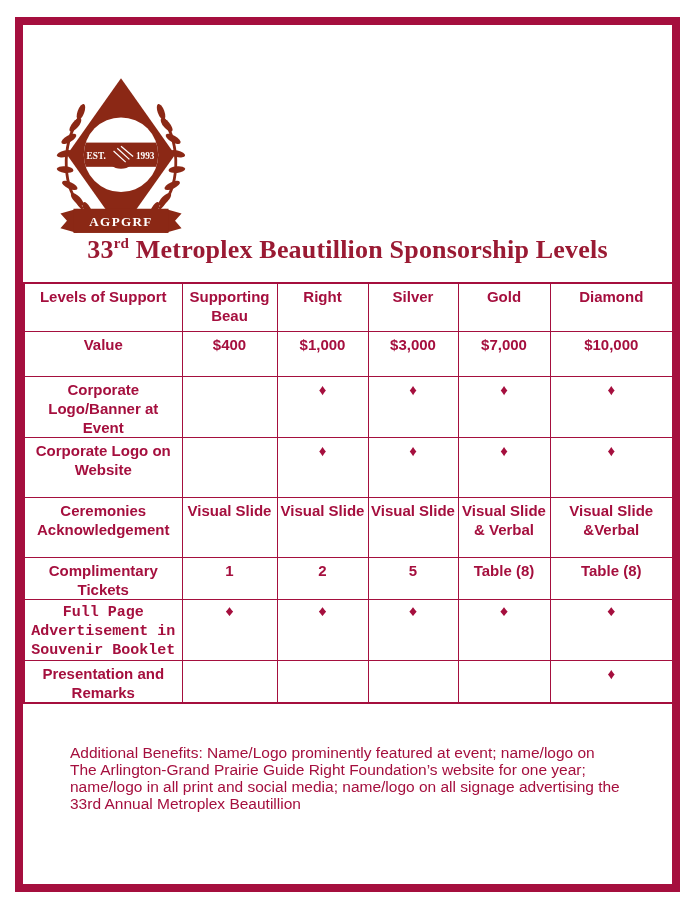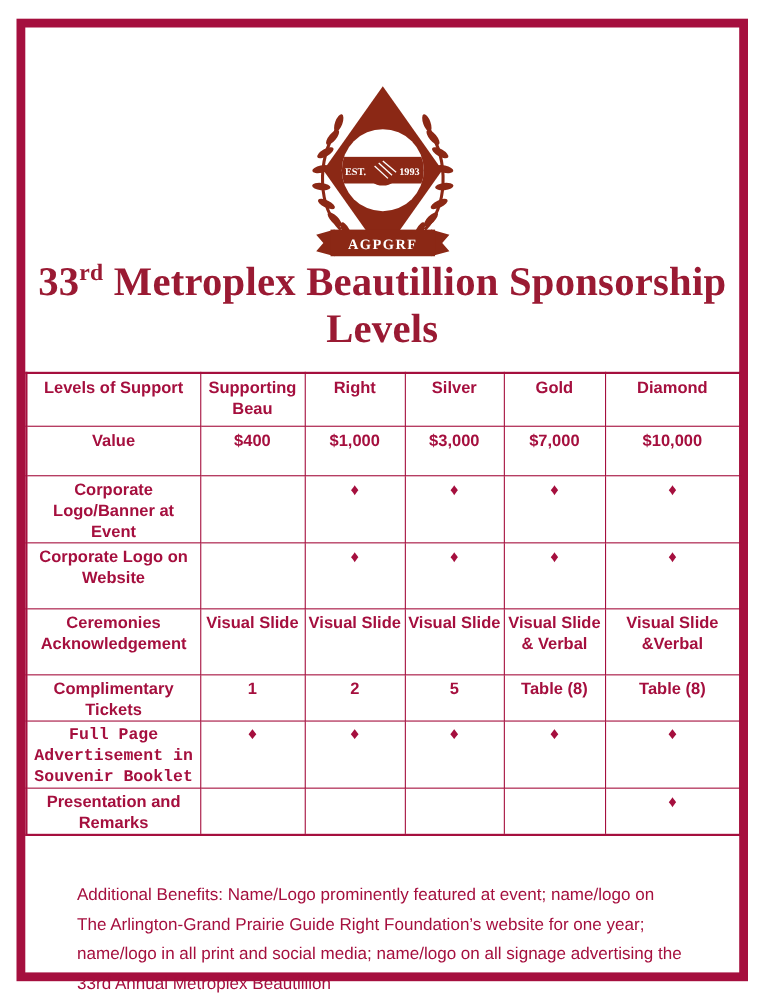--- a/index.html
+++ b/index.html
@@ -9,29 +9,29 @@
   }
   html,body{margin:0;padding:0;background:#fff;}
   .page{
     position:relative;width:696px;height:909px;background:#ffffff;
     font-family:"Liberation Sans",sans-serif;overflow:hidden;
   }
   .frame{
     position:absolute;left:15px;top:17px;width:649px;height:859px;
     border:8px solid var(--accent);background:#fff;
   }
-  .logo-wrap{margin-top:44px;text-align:center;height:160px;}
+  .logo-wrap{margin-top:44px;height:160px;}
   .lg{fill:var(--logo_color);}
   .lg-stroke{stroke:var(--logo_color);fill:none;}
   .lg-white{fill:#ffffff;}
   .lg-wline{stroke:#ffffff;fill:none;}
   .logo-text{font-family:"Liberation Serif",serif;font-weight:bold;}
   .title{
     text-align:center;font-family:"Liberation Serif",serif;font-weight:bold;
-    color:var(--title_color);font-size:37px;margin:6px 0 0 0;letter-spacing:0.2px;
+    color:var(--title_color);font-size:26px;margin:6px 0 0 0;letter-spacing:0.2px;
   }
   .title sup{font-size:0.58em;}
   table.levels{
     width:100%;border-collapse:collapse;table-layout:fixed;margin-top:17px;
     color:var(--accent);
   }
   table.levels th,table.levels td{
     border:1.5px solid var(--accent);
     vertical-align:top;text-align:center;font-weight:bold;
     font-size:15px;line-height:19px;padding:3px 2px 0 2px;
@@ -42,21 +42,21 @@
   tr.r-value{height:45px;}
   tr.r-banner{height:60px;}
   tr.r-website{height:60px;}
   tr.r-ceremonies{height:60px;}
   tr.r-tickets{height:40px;}
   tr.r-fullpage{height:55px;font-family:Liberation Mono, monospace;}
   tr.r-presentation{height:40px;}
   td.gem{font-size:17px;line-height:17px;}
   .footer-note{
     margin:40px 52px 0 47px;
-    color:var(--accent);font-size:15.5px;line-height:27px;font-weight:normal;
+    color:var(--accent);font-size:15.5px;line-height:17px;font-weight:normal;
     text-align:left;
   }
 </style>
 </head>
 <body>
 
 <div class="page">
   <div class="frame">
 
     <div class="logo-wrap">

